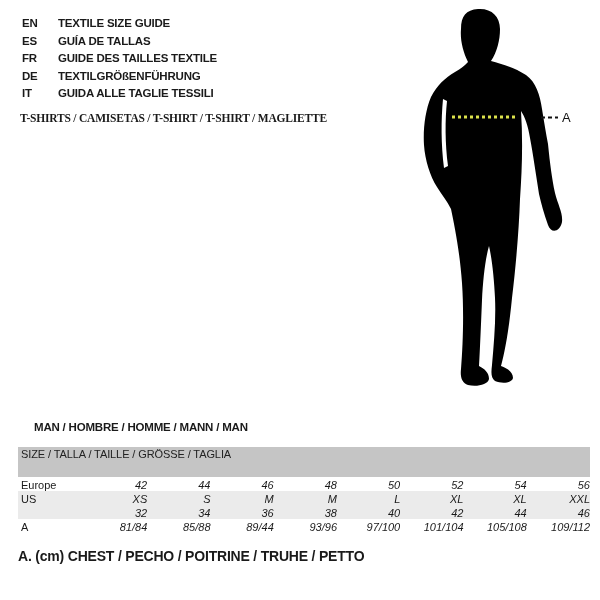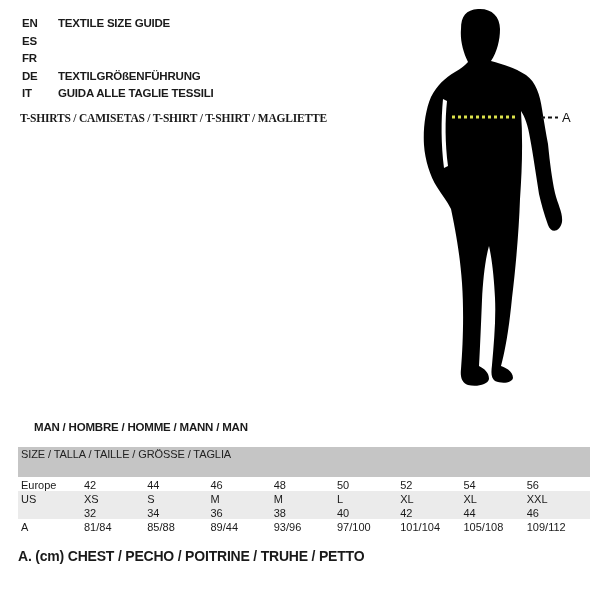--- a/index.html
+++ b/index.html
@@ -20,37 +20,39 @@
 
   .figure-wrap { position:absolute; left:398px; top:2px; width:200px; height:392px; }
 
   .section-title { position:absolute; left:18px; top:421px; font-size:11.5px; font-weight:bold; letter-spacing:-0.2px;margin-left:16px; }
 
   .size-table { position:absolute; left:18px; top:447px; width:572px; font-size:11px; }
   .t-header { height:30px; line-height:14px; background:#c5c5c5; padding-left:3px; color:#222; letter-spacing:-0.1px; }
   .trow { display:flex; height:14px; line-height:16.5px; }
   .trow.shaded { background:#ebebeb; }
   .tlabel { width:66px; padding-left:3px; text-align:left; }
-  .tcell { flex:1; text-align:left; }
+  .tcell { flex:1; text-align:right;font-style:italic; }
 
   .footnote { position:absolute; left:18px; top:548px; font-size:14px; font-weight:bold; letter-spacing:-0.2px; }
 </style>
 </head>
 <body>
 
 <div class="lang-block">
   <div class="lang-row">
     <span class="lang-code">EN</span>
     <span>TEXTILE SIZE GUIDE</span>
   </div>
   <div class="lang-row">
     <span class="lang-code">ES</span>
+    <span>GUÍA DE TALLAS</span>
   </div>
   <div class="lang-row">
     <span class="lang-code">FR</span>
+    <span>GUIDE DES TAILLES TEXTILE</span>
   </div>
   <div class="lang-row">
     <span class="lang-code">DE</span>
     <span>TEXTILGRÖßENFÜHRUNG</span>
   </div>
   <div class="lang-row">
     <span class="lang-code">IT</span>
     <span>GUIDA ALLE TAGLIE TESSILI</span>
   </div>
 </div>

